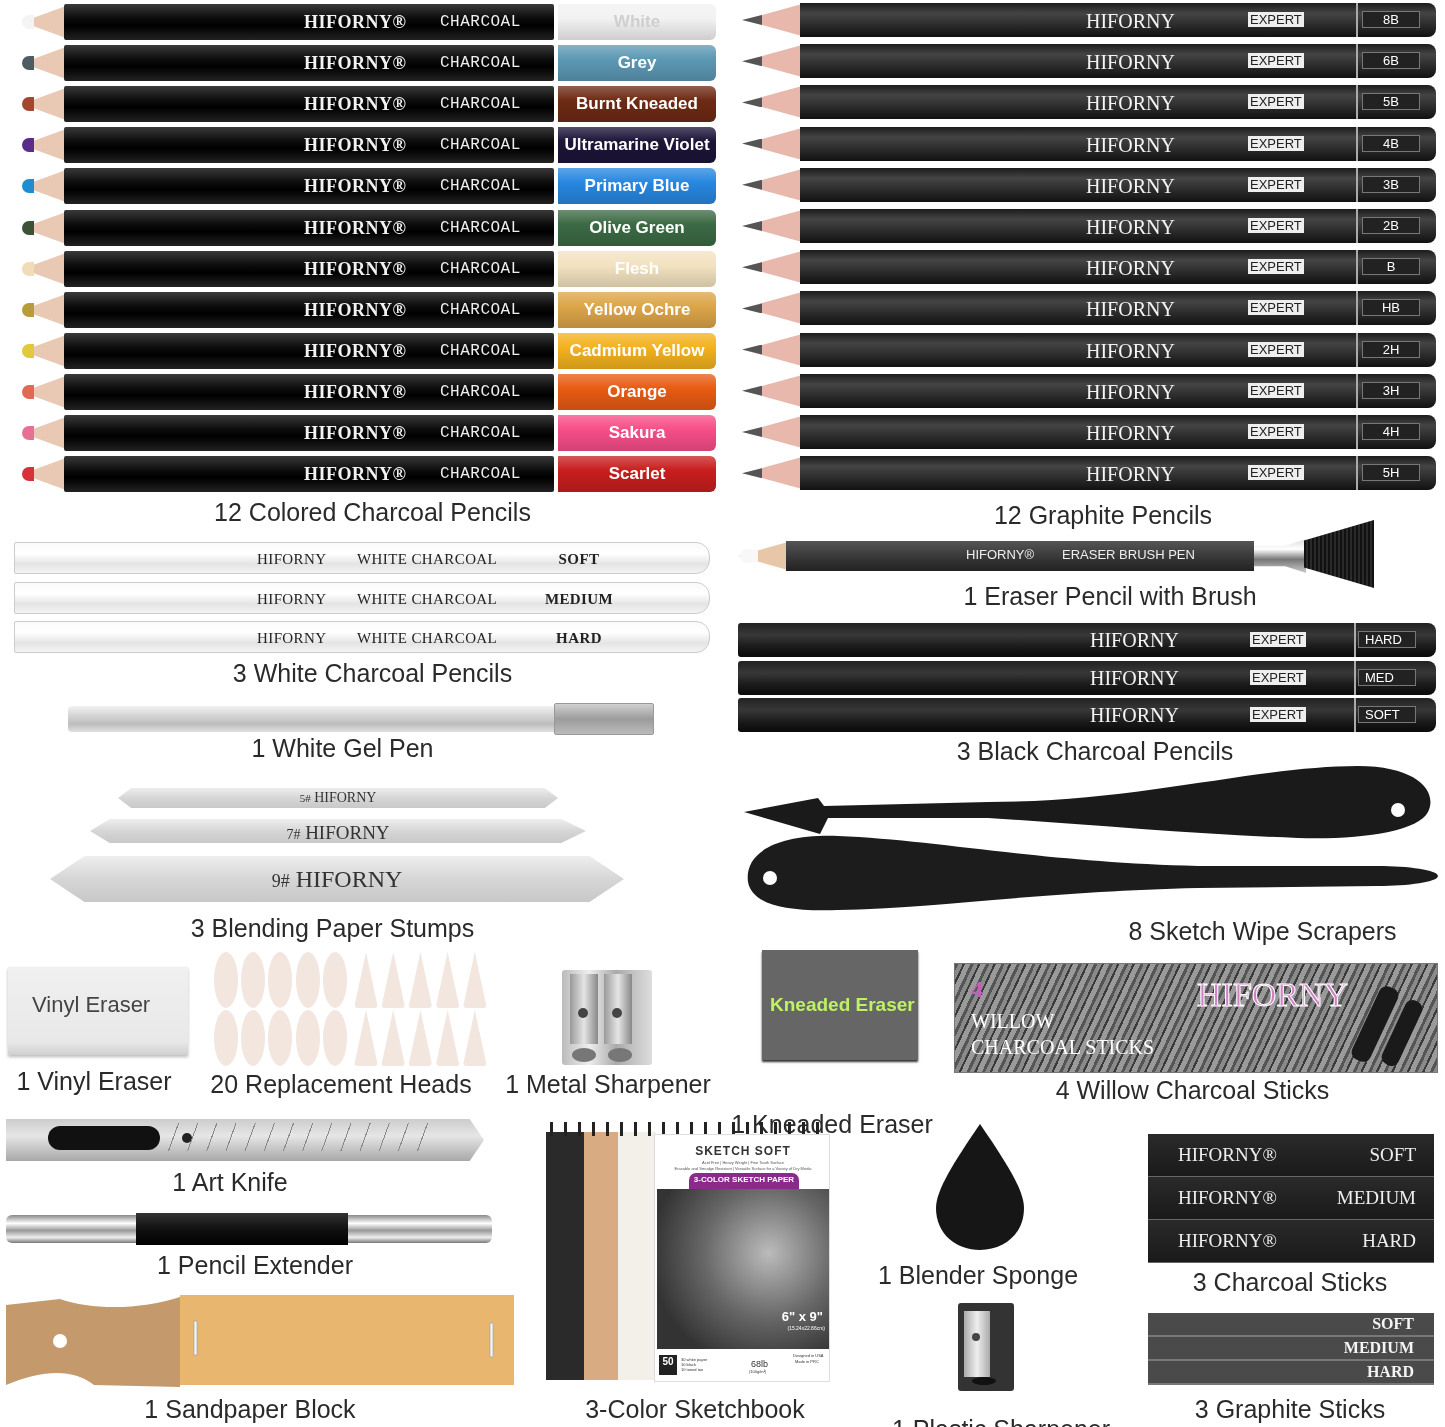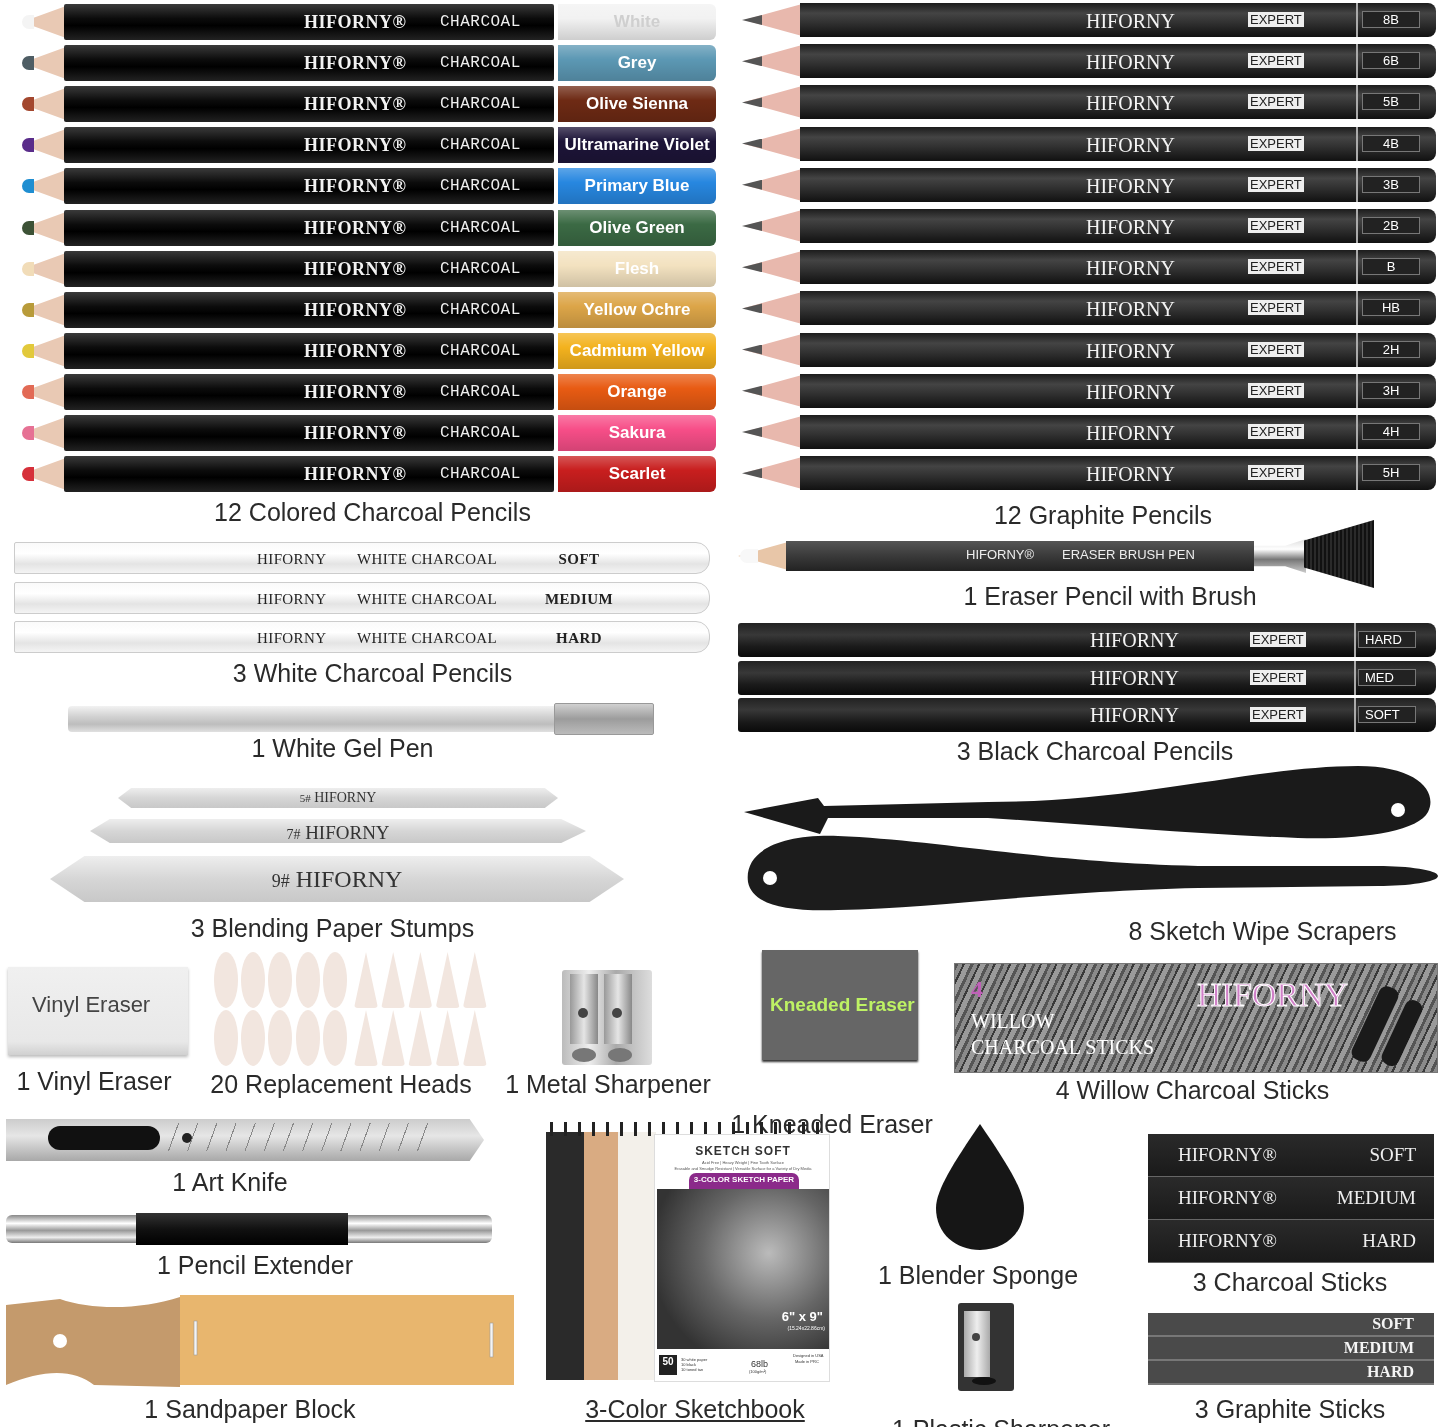--- a/index.html
+++ b/index.html
@@ -77,21 +77,21 @@
         </div>
       </div>
       <div class="cpencil" style="top: 86.2px;">
         <div class="tipwood"></div>
         <div class="lead" style="background:#a3472e"></div>
         <div class="barrel">
           <span class="brand">HIFORNY®</span>
           <span class="type">CHARCOAL</span>
         </div>
         <div class="cap" style="background:linear-gradient(rgba(255,255,255,0.25),rgba(0,0,0,0) 40%,rgba(0,0,0,0.15)),#6e2a14">
-          <span style="color:#ffffff">Olive Sienna</span>
+          <span style="color:#ffffff">Burnt Kneaded</span>
         </div>
       </div>
       <div class="cpencil" style="top: 127.3px;">
         <div class="tipwood"></div>
         <div class="lead" style="background:#5a2c8a"></div>
         <div class="barrel">
           <span class="brand">HIFORNY®</span>
           <span class="type">CHARCOAL</span>
         </div>
         <div class="cap" style="background:linear-gradient(rgba(255,255,255,0.25),rgba(0,0,0,0) 40%,rgba(0,0,0,0.15)),#1d1438">
@@ -517,21 +517,21 @@
     <div class="abs" style="left:26px;top:222px;font-size:4px;line-height:5px;color:#333;">
       <div>30 white paper</div>
       <div>10 black</div>
       <div>10 toned tan</div>
     </div>
     <div class="abs" style="left:96px;top:224px;font-size:9px;font-weight:normal;color:#333;">68lb</div>
     <div class="abs" style="left:94px;top:234px;font-size:4px;color:#333;">(100g/m²)</div>
     <div class="abs" style="left:138px;top:218px;font-size:4px;color:#333;">Designed in USA</div>
     <div class="abs" style="left:140px;top:224px;font-size:4px;color:#333;">Made in PRC</div>
   </div>
-  <div class="caption" style="left:570px;top:1395px;width:250px;text-decoration:underline;">3-Color Sketchbook</div>
+  <div class="caption" style="left:570px;top:1395px;width:250px;">3-Color Sketchbook</div>
 </div>
 
 <div>
   <svg class="abs" style="left:934px;top:1122px;" width="92" height="130" viewBox="0 0 92 130">
     <path d="M46 2 C20 40 2 68 2 86 C2 112 22 128 46 128 C70 128 90 112 90 86 C90 68 72 40 46 2 Z" fill="#161616"></path>
   </svg>
   <div class="caption" style="left:864px;top:1261px;width:228px;">1 Blender Sponge</div>
 </div>
 
 <div>

